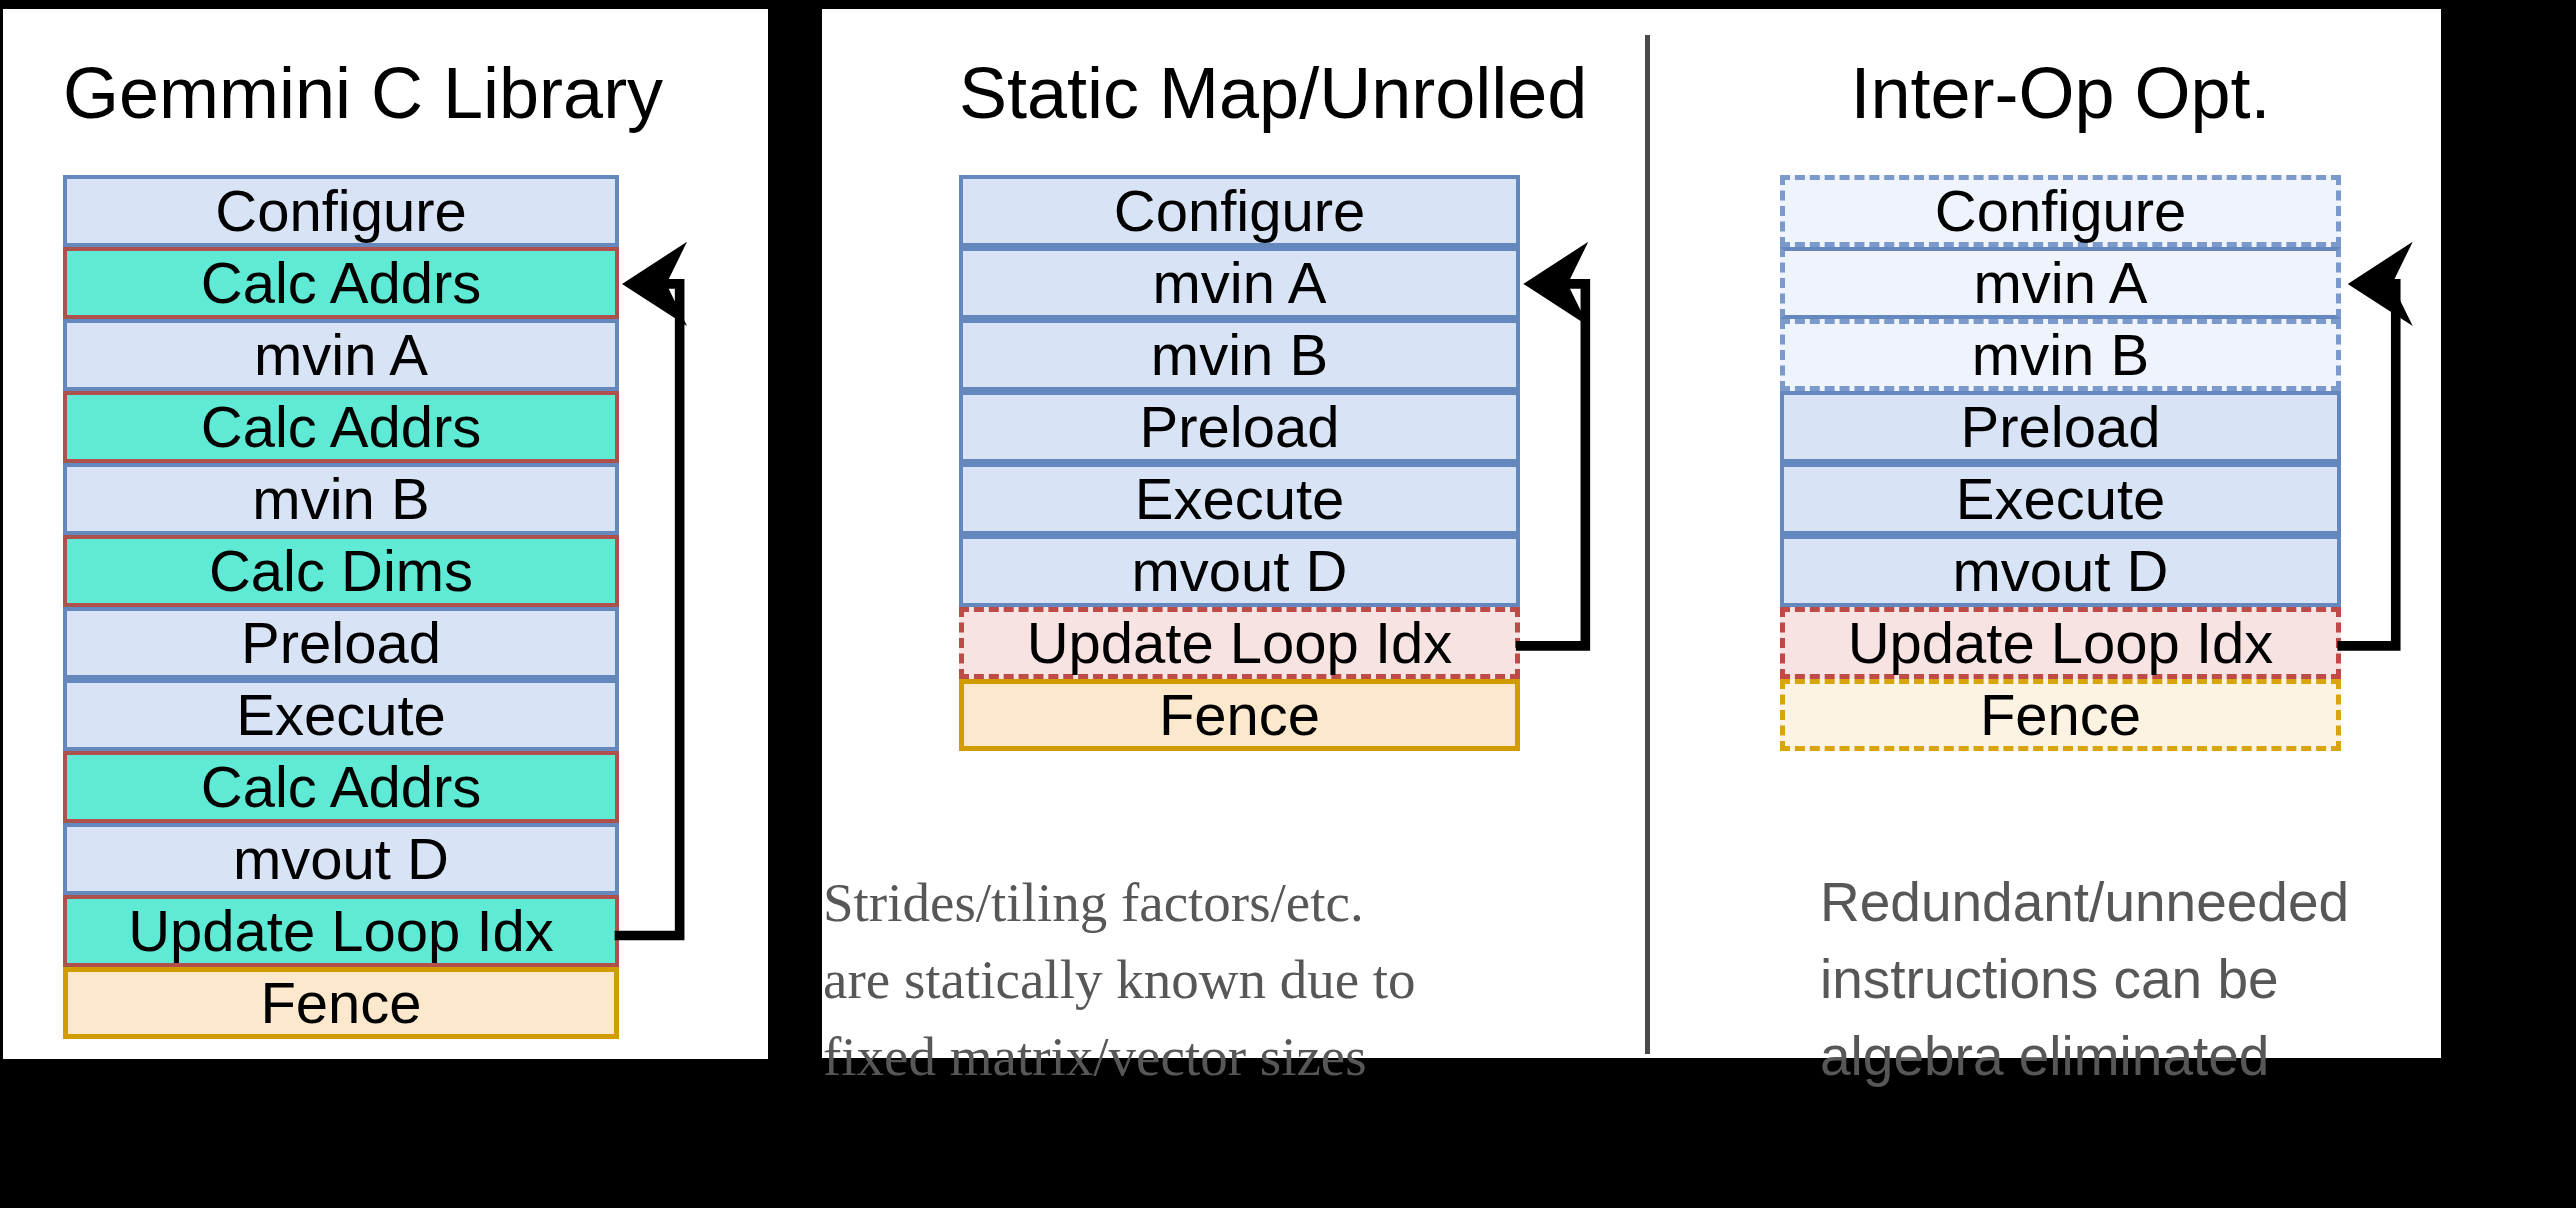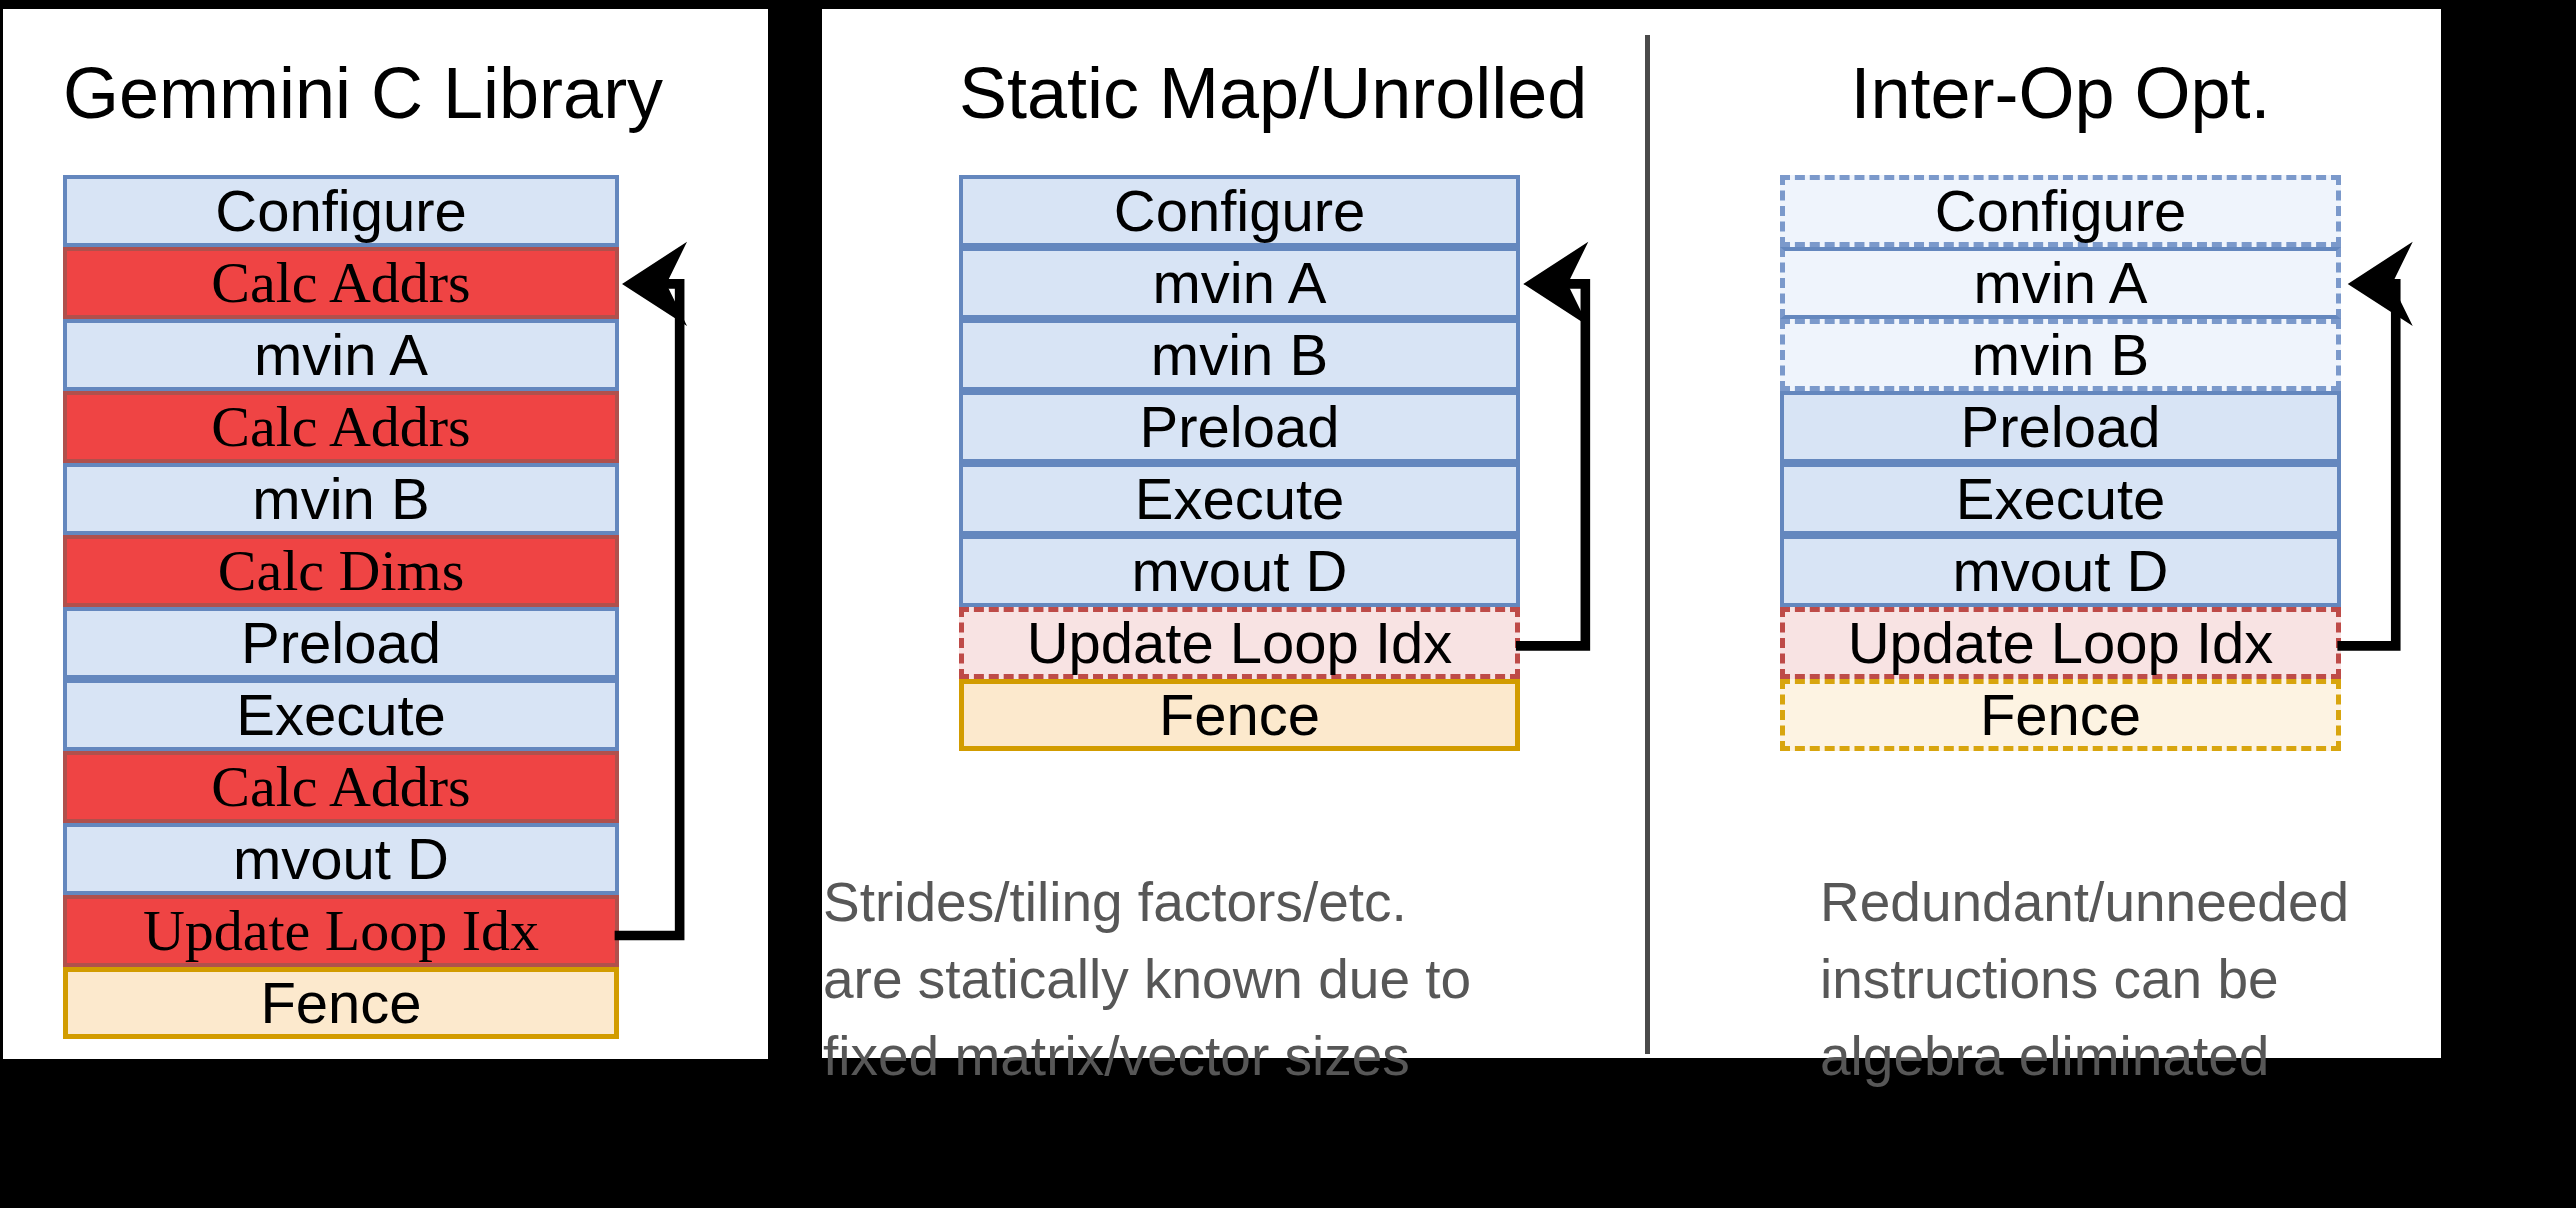--- a/index.html
+++ b/index.html
@@ -21,32 +21,32 @@
   .stack{position:absolute;}
   .stack1{left:63px;top:175px;width:556px;}
   .stack2{left:959px;top:175px;width:561px;}
   .stack3{left:1780px;top:175px;width:561px;}
   .box{
     box-sizing:border-box;height:72px;width:100%;
     display:flex;align-items:center;justify-content:center;
     font-size:58px;color:#000;line-height:1;white-space:nowrap;
   }
   .box.blue        {background:#D8E4F5;border:4.4px solid #6487BE;}
-  .box.pink        {background:#ef4444;border:4.4px solid #B0504C;font-family:Liberation Serif, serif;}
+  .box.pink        {background:#5eead4;border:4.4px solid #B0504C;}
   .box.orange      {background:#FCE9CD;border:5.2px solid #D29C00;}
   .box.blue-dashed {background:#EFF4FC;border:5.2px dashed #7B99CB;}
   .box.blue-mixed  {background:#EFF4FC;border:4.4px solid #6487BE;
                     border-left:5.2px dashed #7B99CB;border-right:5.2px dashed #7B99CB;}
   .box.pink-dashed {background:#F8E3E3;border:5.2px dashed #BE4B48;}
   .box.orange-dashed{background:#FDF3E2;border:5.9px dashed #D8A50E;}
   .caption{
     position:absolute;color:#575757;font-size:55px;line-height:77px;
     white-space:nowrap;
   }
-  .cap2{left:823px;top:864px;}
+  .cap2{left:823px;top:864px;font-family:Liberation Serif, serif;}
   .cap3{left:1820px;top:864px;}
   .arrows{position:absolute;left:0;top:0;width:2576px;height:1209px;pointer-events:none;}
 </style>
 </head>
 <body>
 
 <div class="canvas">
   <div class="panel panel1"></div>
   <div class="panel panel2"></div>
   <div class="divider"></div>

